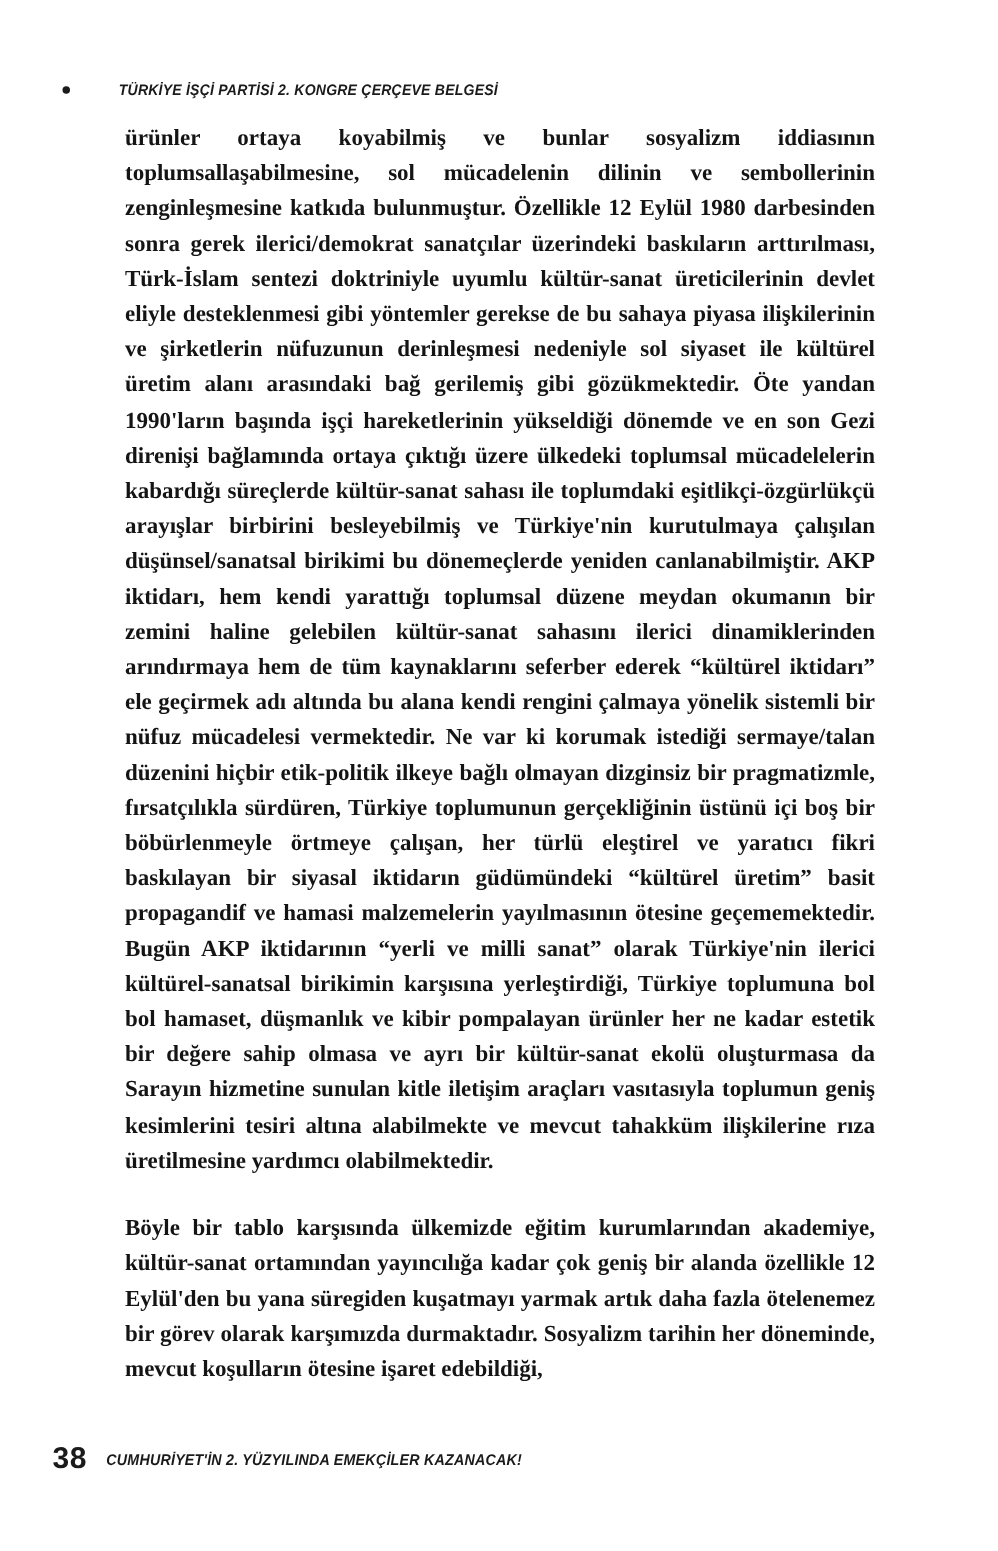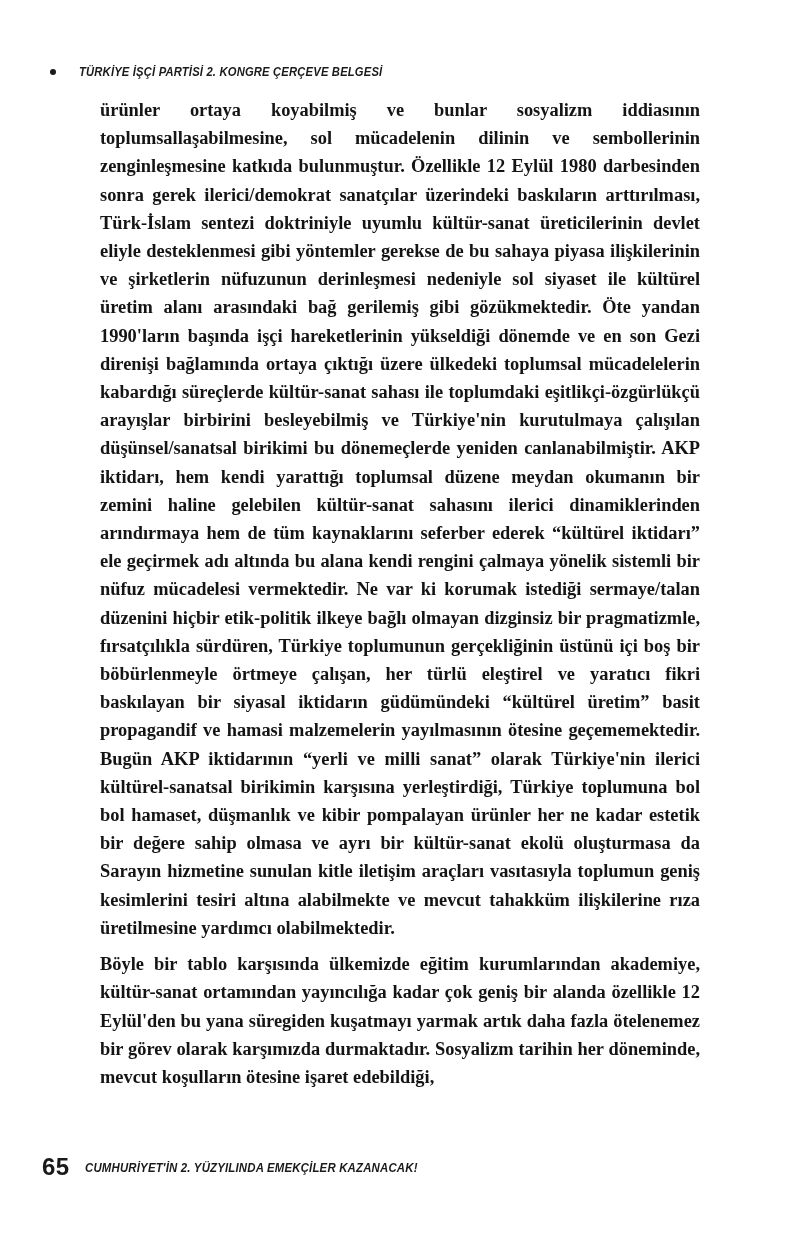--- a/index.html
+++ b/index.html
@@ -22,20 +22,21 @@
 
   
   .running-header {
     position: absolute;
     top: 61px;
     left: 50px;
     right: 60px;
     height: 22px;
     display: flex;
     align-items: center;
+    gap: 16px;
   }
 
   .header-bullet {
     width: 6px;
     height: 6px;
     border-radius: 50%;
     background: #1a1a1a;
     flex: 0 0 auto;
     margin-right: 23px;
   }
@@ -65,21 +66,21 @@
     margin: 0;
     font-size: 18.4px;
     line-height: 28.2px;
     text-align: justify;
     text-justify: inter-word;
     hyphens: none;
     color: #141414;
   }
 
   .content p + p {
-    margin-top: 8px;
+    margin-top: 26px;
   }
 
   
   .running-footer {
     position: absolute;
     left: 42px;
     right: 60px;
     top: 1152px;
     height: 30px;
     display: flex;
@@ -119,17 +120,17 @@
     <span class="header-bullet"></span>
     <span class="header-title">TÜRKİYE İŞÇİ PARTİSİ 2. KONGRE ÇERÇEVE BELGESİ</span>
   </div>
 
   <div class="content">
     <p>ürünler ortaya koyabilmiş ve bunlar sosyalizm iddiasının toplumsallaşabilmesine, sol mücadelenin dilinin ve sembollerinin zenginleşmesine katkıda bulunmuştur. Özellikle 12 Eylül 1980 darbesinden sonra gerek ilerici/demokrat sanatçılar üzerindeki baskıların arttırılması, Türk-İslam sentezi doktriniyle uyumlu kültür-sanat üreticilerinin devlet eliyle desteklenmesi gibi yöntemler gerekse de bu sahaya piyasa ilişkilerinin ve şirketlerin nüfuzunun derinleşmesi nedeniyle sol siyaset ile kültürel üretim alanı arasındaki bağ gerilemiş gibi gözükmektedir. Öte yandan 1990'ların başında işçi hareketlerinin yükseldiği dönemde ve en son Gezi direnişi bağlamında ortaya çıktığı üzere ülkedeki toplumsal mücadelelerin kabardığı süreçlerde kültür-sanat sahası ile toplumdaki eşitlikçi-özgürlükçü arayışlar birbirini besleyebilmiş ve Türkiye'nin kurutulmaya çalışılan düşünsel/sanatsal birikimi bu dönemeçlerde yeniden canlanabilmiştir. AKP iktidarı, hem kendi yarattığı toplumsal düzene meydan okumanın bir zemini haline gelebilen kültür-sanat sahasını ilerici dinamiklerinden arındırmaya hem de tüm kaynaklarını seferber ederek “kültürel iktidarı” ele geçirmek adı altında bu alana kendi rengini çalmaya  yönelik sistemli bir nüfuz mücadelesi vermektedir. Ne var ki korumak istediği sermaye/talan düzenini hiçbir etik-politik ilkeye bağlı olmayan dizginsiz bir pragmatizmle, fırsatçılıkla sürdüren, Türkiye toplumunun gerçekliğinin üstünü içi boş bir böbürlenmeyle örtmeye çalışan, her türlü eleştirel ve yaratıcı fikri baskılayan bir siyasal iktidarın güdümündeki “kültürel üretim” basit propagandif ve hamasi malzemelerin yayılmasının ötesine geçememektedir. Bugün AKP iktidarının “yerli ve milli sanat” olarak Türkiye'nin ilerici kültürel-sanatsal birikimin karşısına yerleştirdiği, Türkiye toplumuna bol bol hamaset, düşmanlık ve kibir pompalayan ürünler her ne kadar estetik bir değere sahip olmasa ve ayrı bir kültür-sanat ekolü oluşturmasa da Sarayın hizmetine sunulan kitle iletişim araçları vasıtasıyla toplumun geniş kesimlerini tesiri altına alabilmekte ve mevcut tahakküm ilişkilerine rıza üretilmesine yardımcı olabilmektedir.</p>
     <p>Böyle bir tablo karşısında ülkemizde eğitim kurumlarından akademiye, kültür-sanat ortamından yayıncılığa kadar çok geniş bir alanda özellikle 12 Eylül'den bu yana süregiden kuşatmayı yarmak artık daha fazla ötelenemez bir görev olarak karşımızda durmaktadır. Sosyalizm tarihin her döneminde, mevcut koşulların ötesine işaret edebildiği,</p>
   </div>
 
   <div class="running-footer">
-    <span class="folio">65</span>
+    <span class="folio">38</span>
     <span class="footer-title">CUMHURİYET'İN 2. YÜZYILINDA EMEKÇİLER KAZANACAK!</span>
   </div>
 
 </div>
 
 </body></html>

